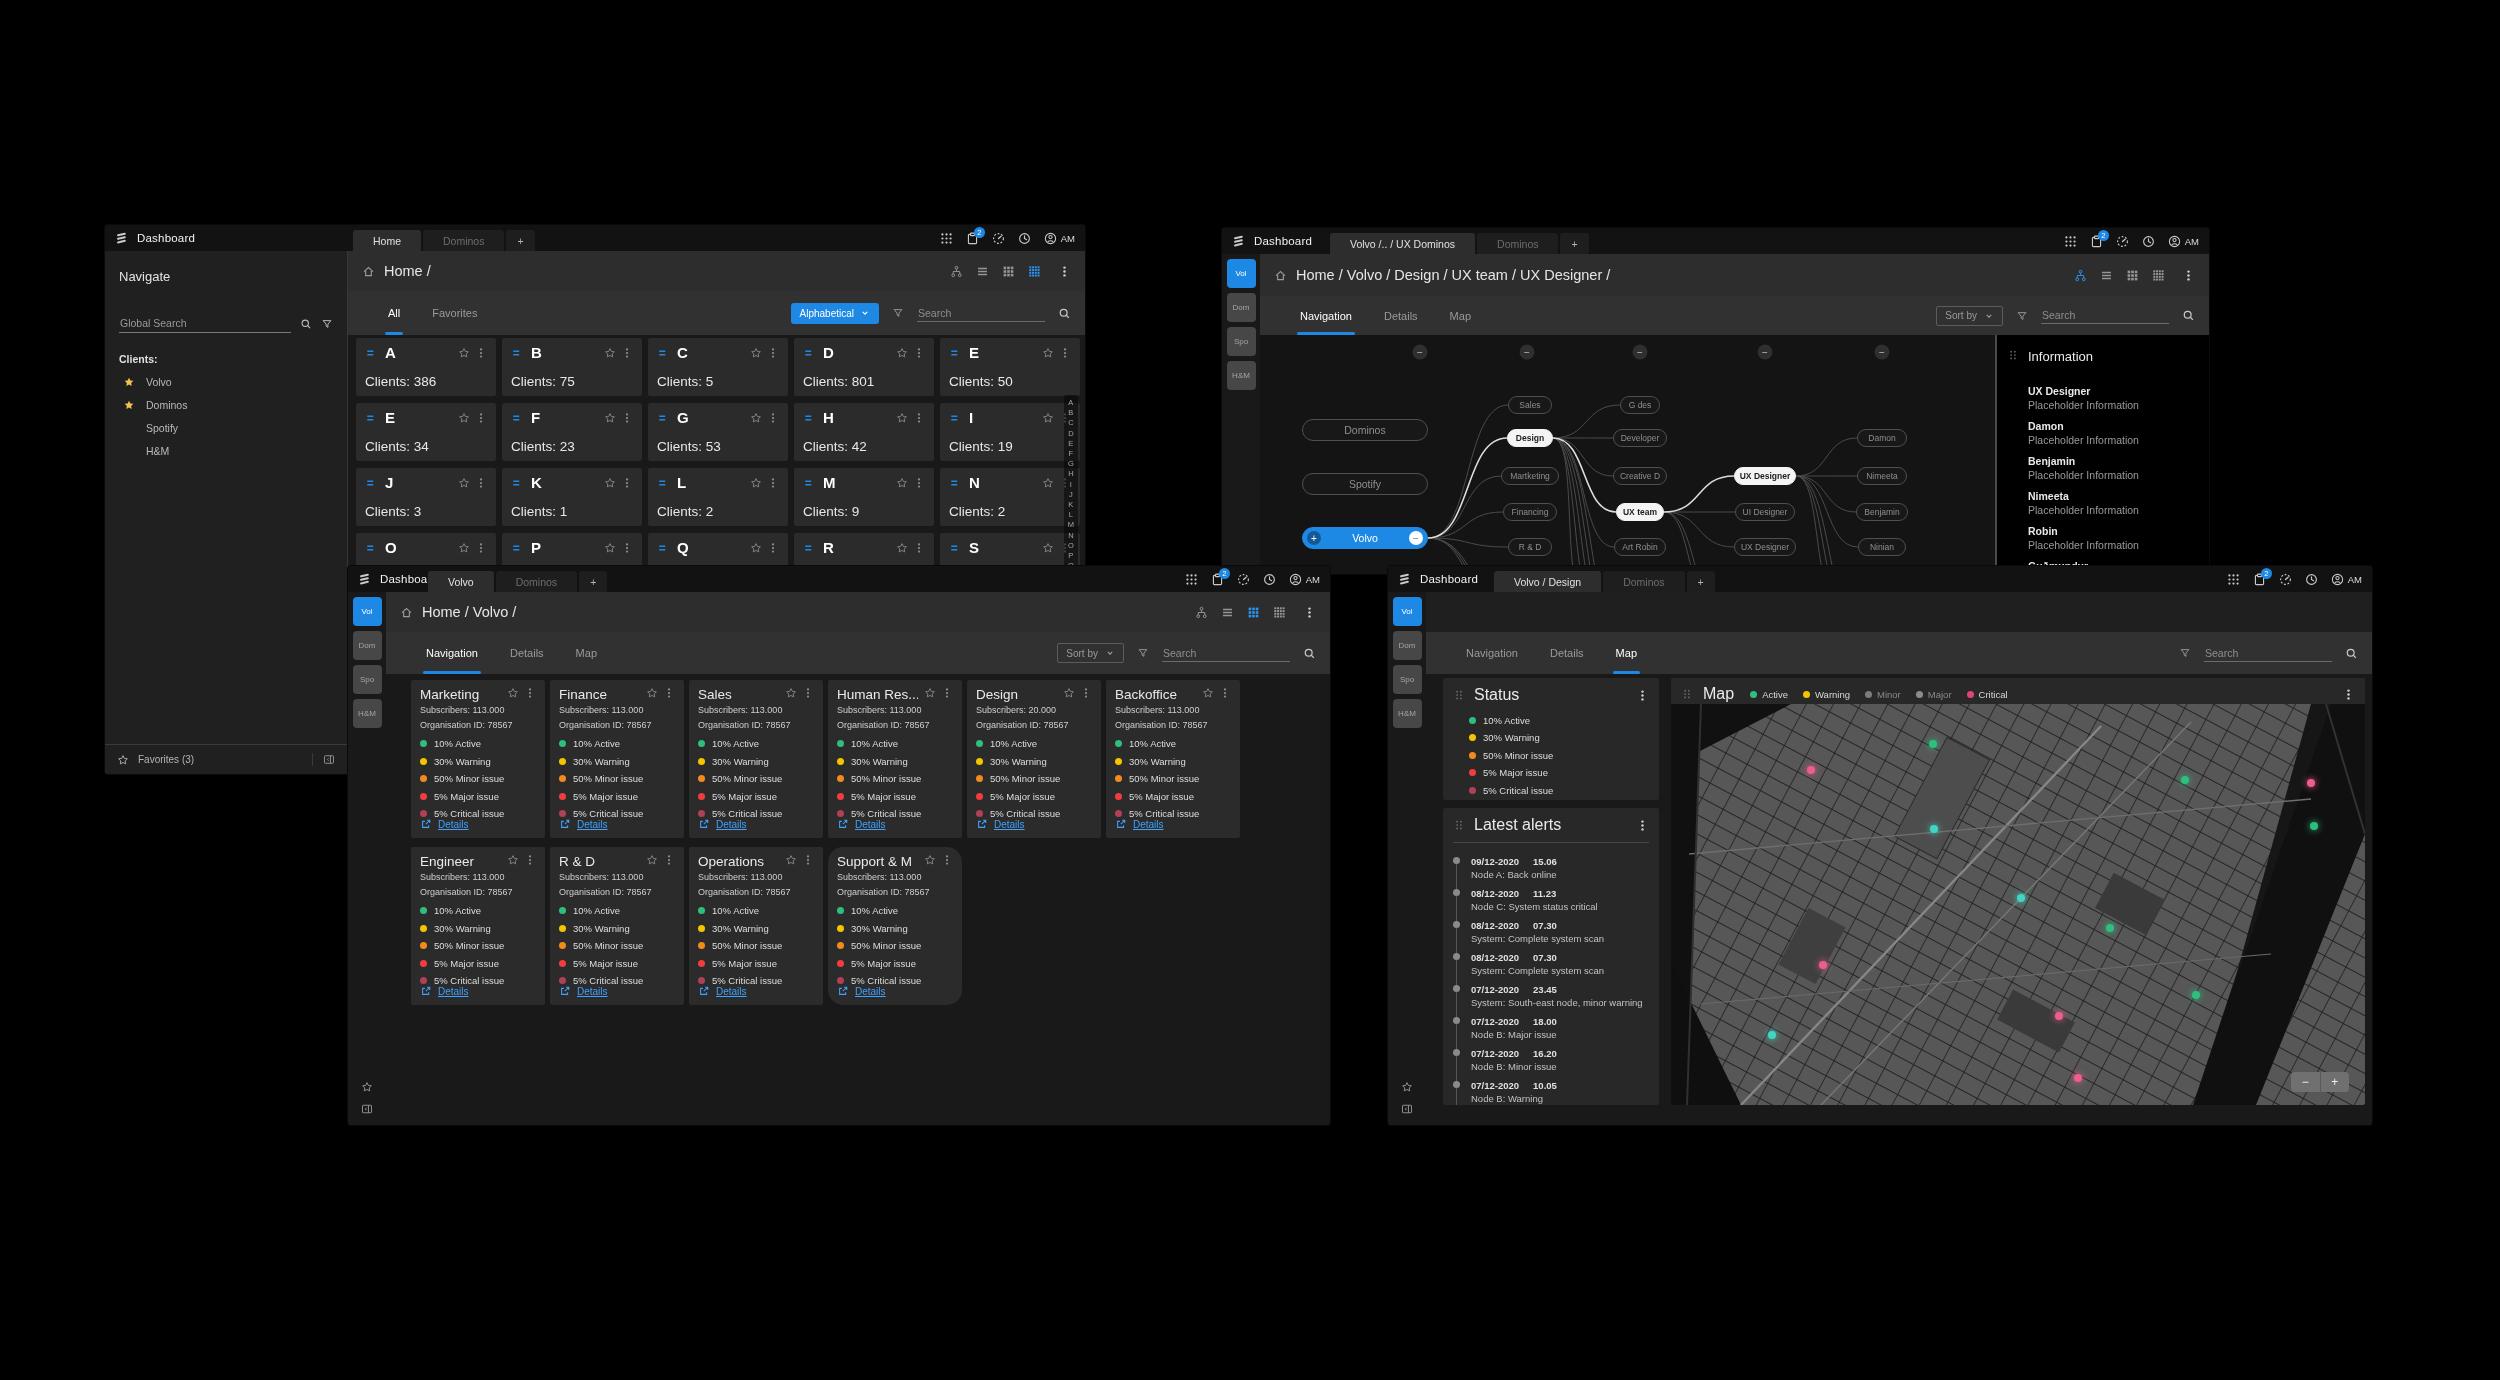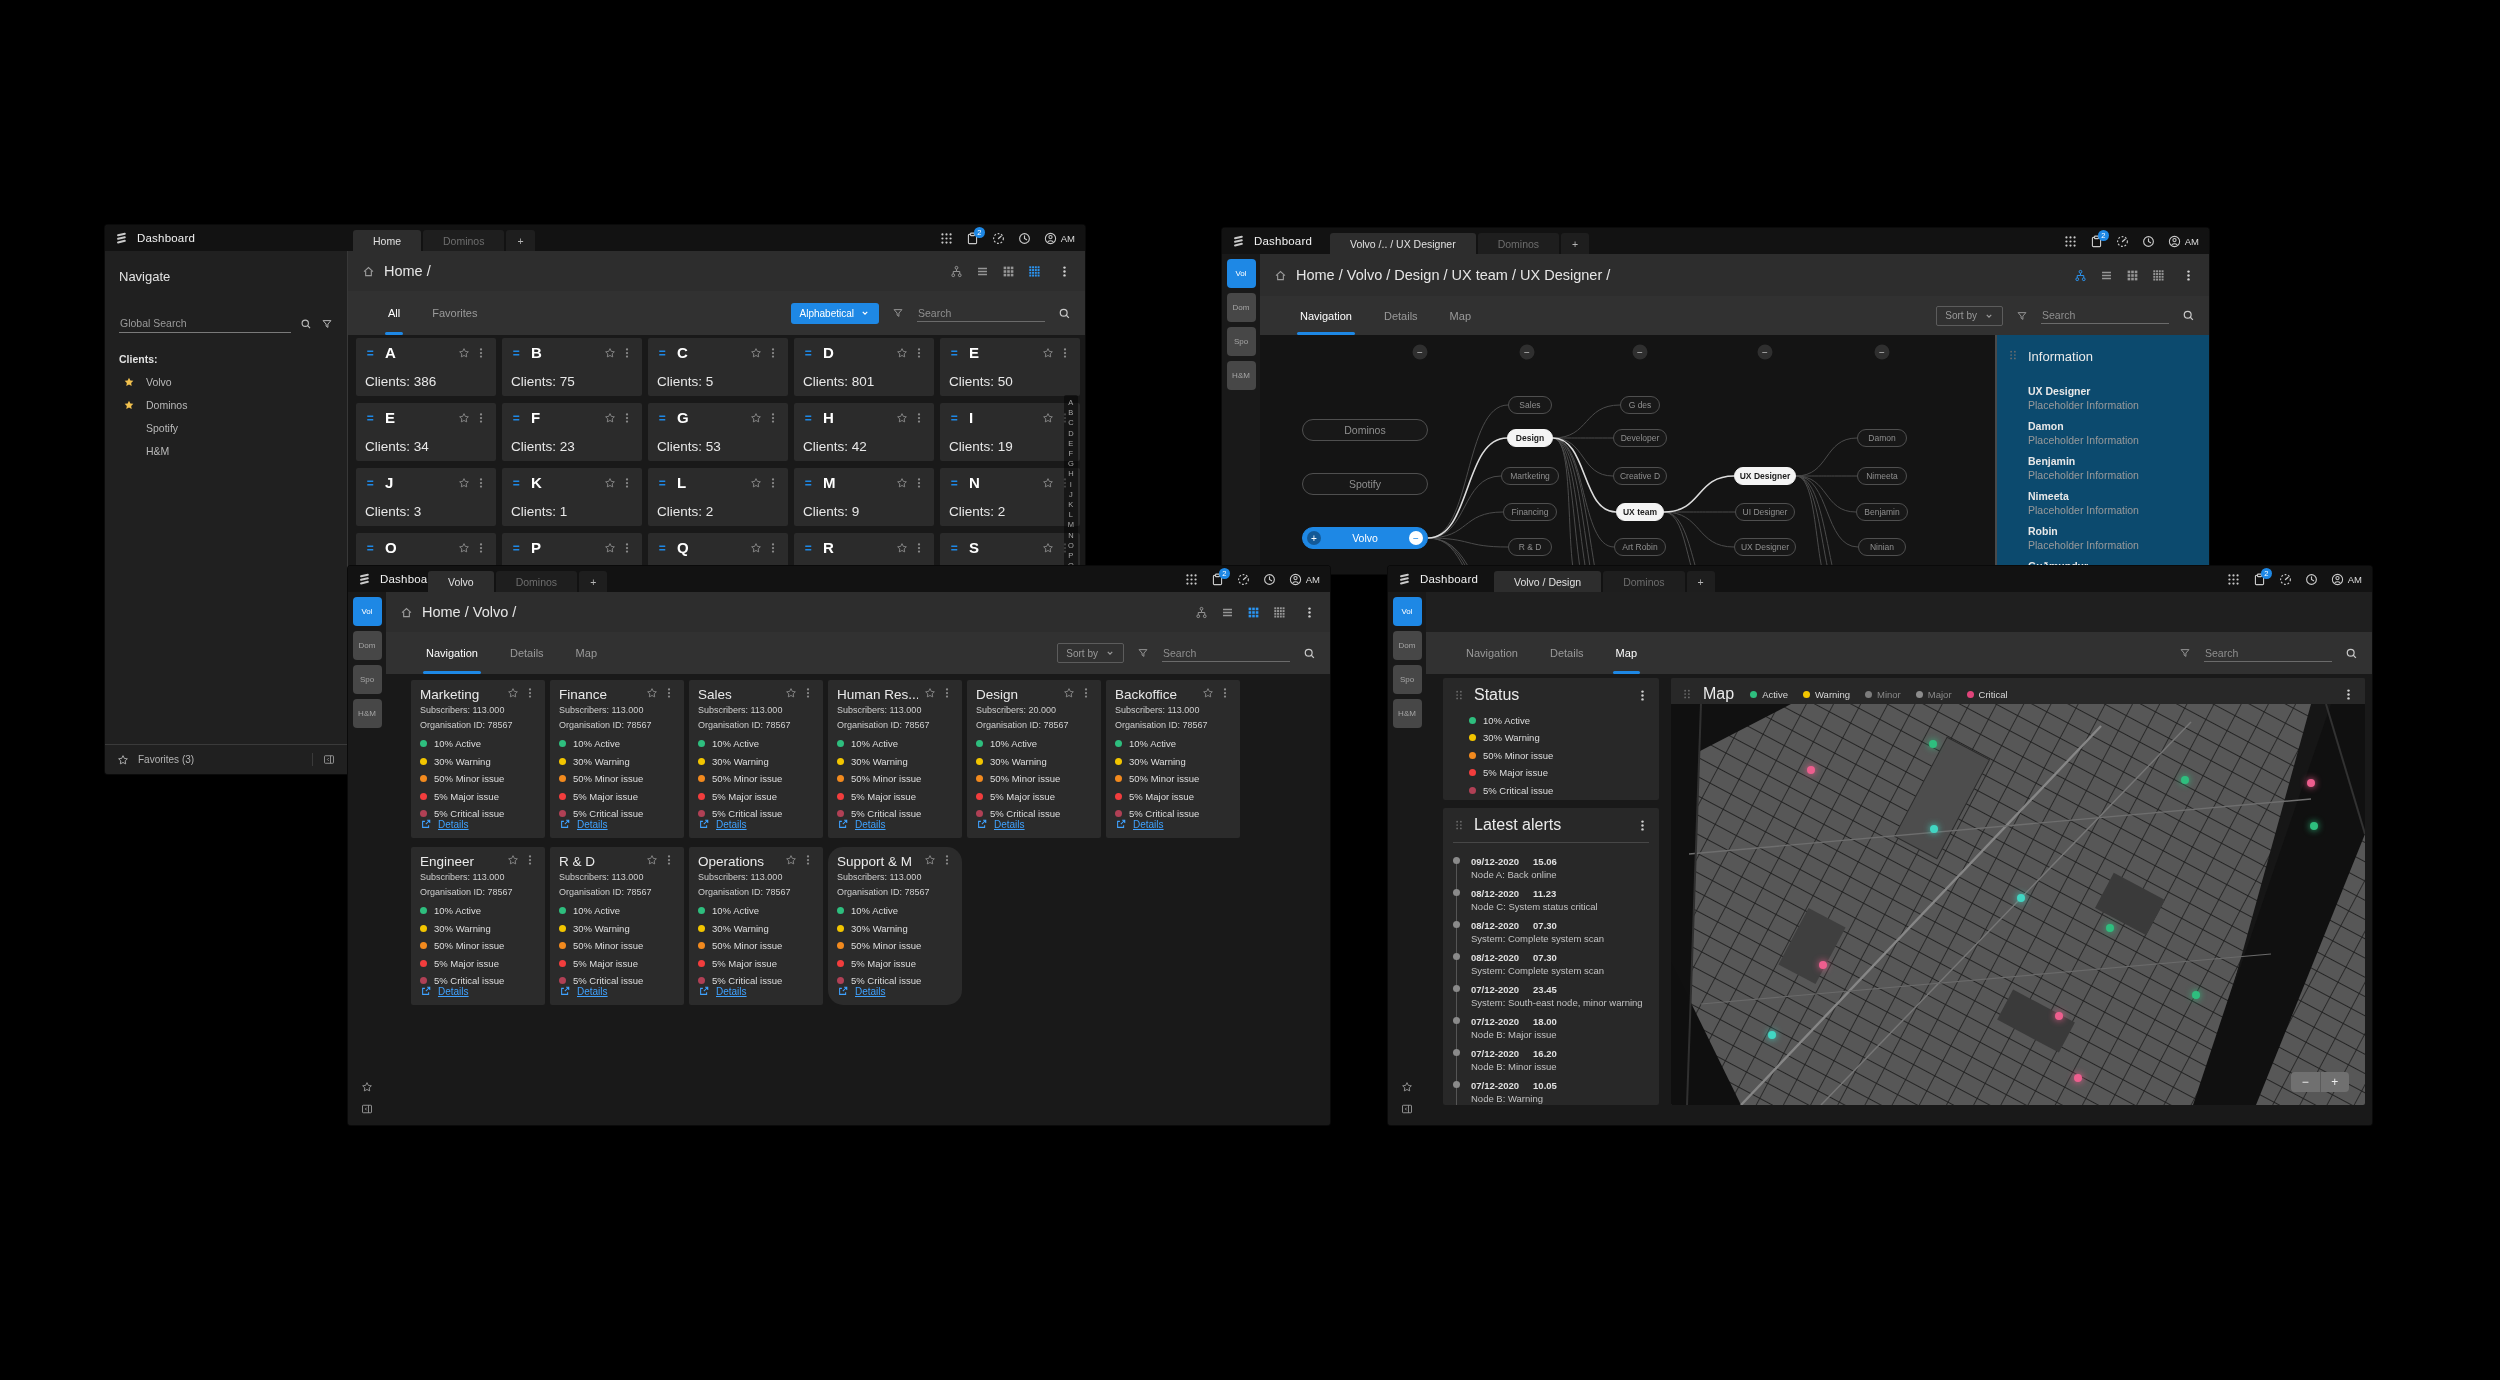--- a/index.html
+++ b/index.html
@@ -83,21 +83,21 @@
   .treewrap{position:absolute;background:#141414;overflow:hidden}
   .treewrap svg.links{position:absolute;left:0;top:0}
   .pill{position:absolute;transform:translate(-50%,-50%);height:18px;border:1px solid #4f4f4f;border-radius:10px;background:#181818;color:#8f8f8f;font-size:8.5px;display:flex;align-items:center;justify-content:center;white-space:nowrap;padding:0 5px}
   .pill.big{height:22px;border-radius:12px;font-size:10.5px}
   .pill.active{background:#f4f4f4;border-color:#f4f4f4;color:#1d1d1d;font-weight:bold}
   .pill.root{background:#1E88E5;border-color:#1E88E5;color:#fff;height:22px;border-radius:12px;font-size:10.5px}
   .pill .pm{position:absolute;width:14px;height:14px;border-radius:50%;font-size:10px;display:flex;align-items:center;justify-content:center;top:3px}
   .pill .pm.minus{right:4px;background:#fff;color:#1E88E5}
   .pill .pm.plus{left:4px;background:rgba(0,0,0,.34);color:#fff}
   .cdot{position:absolute;transform:translate(-50%,-50%);width:15px;height:15px;border-radius:50%;background:#2f2f2f;color:#c0c0c0;font-size:10px;display:flex;align-items:center;justify-content:center}
-  .infopanel{position:absolute;background:#0c4a6e;border-left:2px solid #4a4a4a;padding:14px 0 0 0;overflow:hidden}
+  .infopanel{position:absolute;background:#000000;border-left:2px solid #4a4a4a;padding:14px 0 0 0;overflow:hidden}
   .info-head{display:flex;align-items:flex-start;gap:9px;padding:0 10px}
   .info-title{font-size:13px;color:#eaeaea}
   .info-entries{padding:12px 10px 0 31px}
   .info-name{font-size:10.5px;font-weight:bold;color:#e8e8e8;margin-top:9px}
   .info-ph{font-size:10.5px;color:#9a9a9a;margin-top:2px}
   .handle{color:#6f6f6f}
 
   
   .dcard{position:absolute;width:134px;height:158px;background:#2b2b2b;border-radius:2px;padding:7px 9px}
   .dcard-head{display:flex;align-items:flex-start;gap:6px}
@@ -877,21 +877,21 @@
     <header class="tbar">
       <span class="logo iconwrap"><svg viewBox="0 0 16 16">
             <g fill="currentColor">
               <rect x="2.4" y="1.8" width="11" height="2.5" rx="1.2" transform="rotate(-13 8 3)"></rect>
               <rect x="2.4" y="6.2" width="11" height="2.5" rx="1.2" transform="rotate(-13 8 7.4)"></rect>
               <rect x="2.4" y="10.6" width="11" height="2.5" rx="1.2" transform="rotate(-13 8 11.8)"></rect>
             </g>
           </svg></span>
       <span class="appname">Dashboard</span>
       <div class="tabstrip" id="w2-tabs" style="left:108px">
-          <div class="ttab active">Volvo /.. / UX Designer</div>
+          <div class="ttab active">Volvo /.. / UX Dominos</div>
           <div class="ttab">Dominos</div>
           <div class="ttab plus">+</div>
         </div>
       <div class="sysicons" id="w2-sys">
           <span class="ic">
             <svg viewBox="0 0 16 16" fill="currentColor">
               <g>
                 <circle cx="3" cy="3" r="1.35"></circle>
                 <circle cx="8" cy="3" r="1.35"></circle>
                 <circle cx="13" cy="3" r="1.35"></circle>

